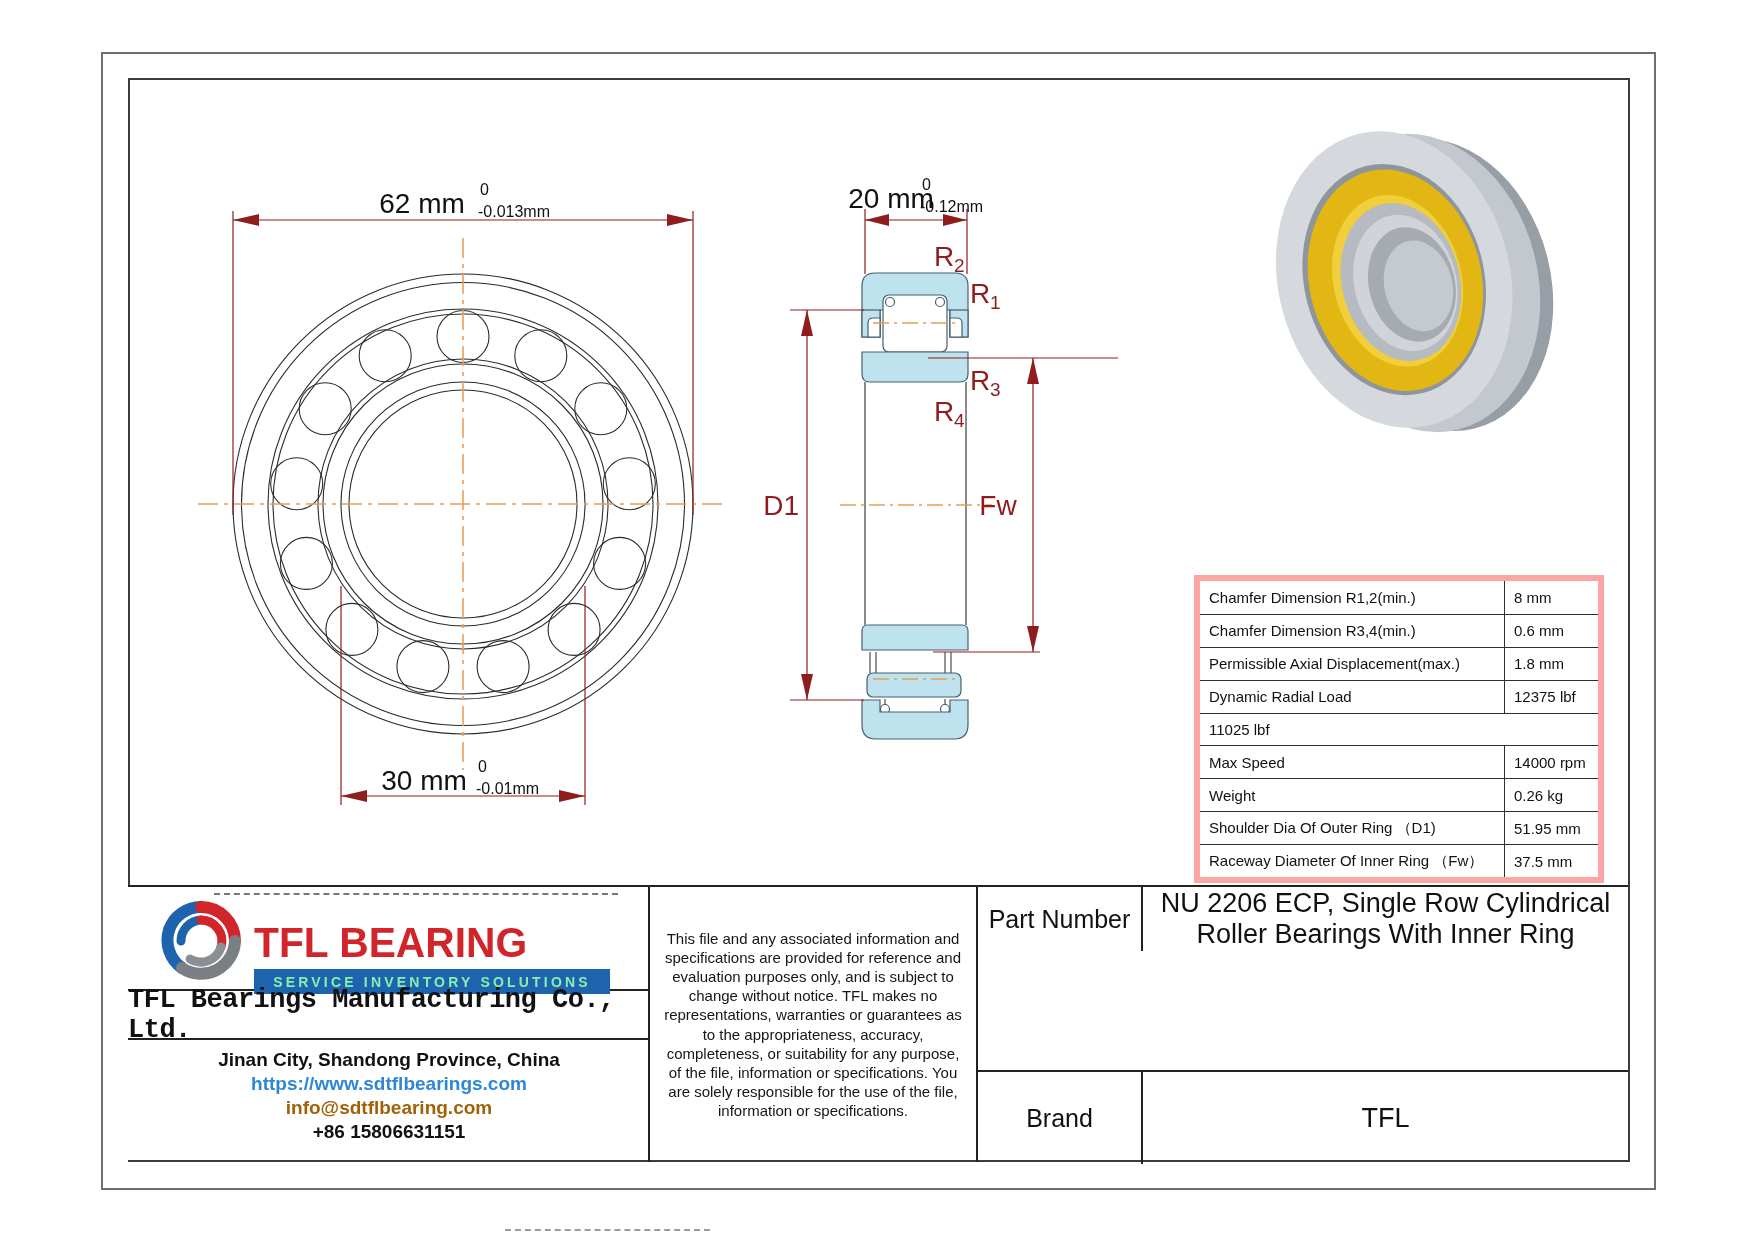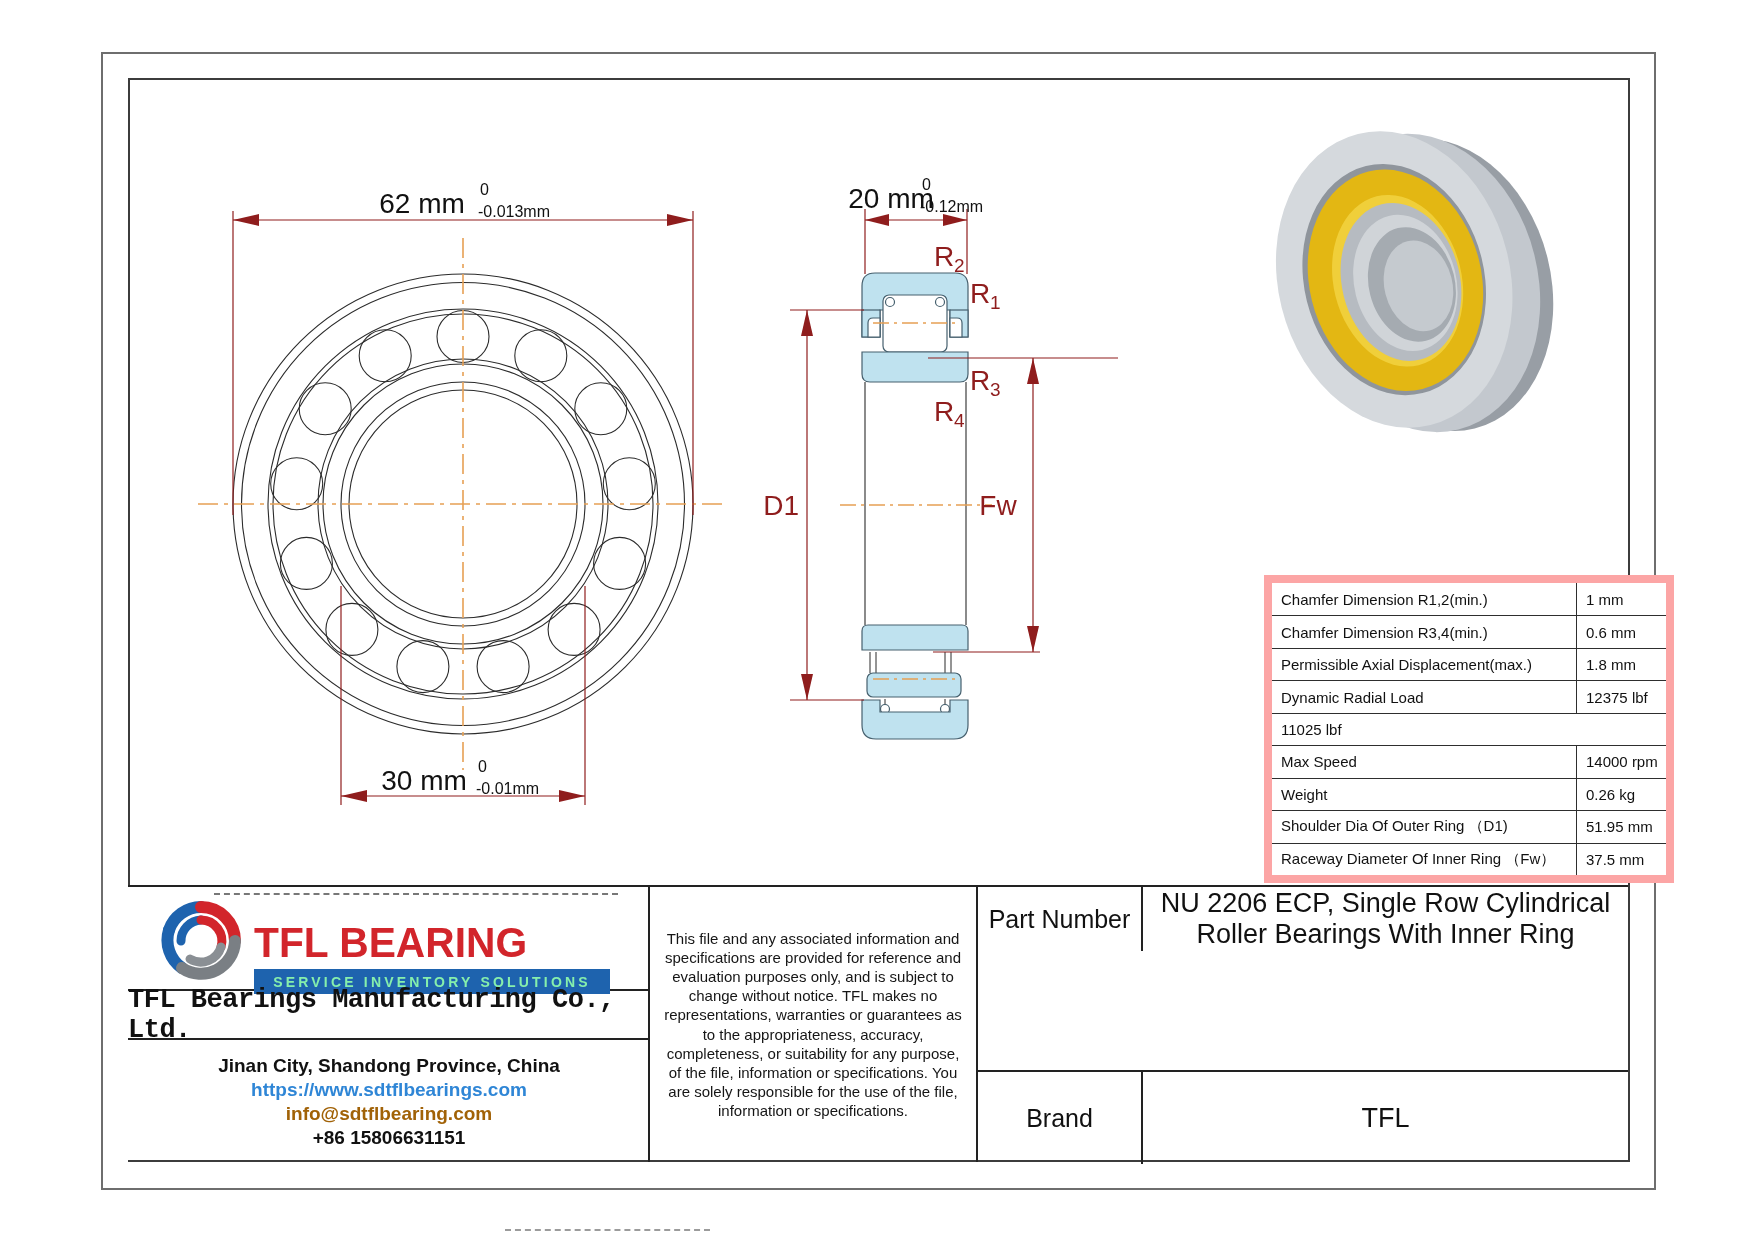--- a/index.html
+++ b/index.html
@@ -4,33 +4,33 @@
 <style>
   html,body{margin:0;padding:0;background:#fff;}
   body{width:1755px;height:1240px;position:relative;font-family:"Liberation Sans",sans-serif;color:#111;overflow:hidden;}
   .abs{position:absolute;}
   
   #outer-border{left:101px;top:52px;width:1551px;height:1134px;border:2px solid #6e6e6e;}
   #inner-border{left:128px;top:78px;width:1498px;height:1080px;border:2px solid #3c3c3c;}
   
   #drawing{left:128px;top:78px;}
   
-  #spec-table{left:1264px;top:575px;width:410px;height:308px;display:grid;grid-template-rows:repeat(9,1fr);border:8px solid #fca5a5;box-sizing:border-box;background:#fff;font-size:15px;}
+  #spec-table{left:1194px;top:575px;width:410px;height:308px;display:grid;grid-template-rows:repeat(9,1fr);border:6px solid #fca5a5;box-sizing:border-box;background:#fff;font-size:15px;}
   .spec-row{display:grid;grid-template-columns:305px 1fr;border-top:1.5px solid #2e2e2e;}
   .spec-row:first-child{border-top:none;}
   .spec-cell{display:flex;align-items:center;padding-left:9px;border-right:1.5px solid #2e2e2e;white-space:nowrap;overflow:hidden;}
   .spec-cell.value{border-right:none;}
   
   #title-block{left:128px;top:885px;width:1500px;height:275px;box-sizing:border-box;border-top:2.5px solid #222;background:#fff;}
   .cell{position:absolute;box-sizing:border-box;}
   #logo-cell{left:0;top:0;width:522px;height:275px;border-right:2px solid #222;}
   #logo-area{left:0;top:0;width:522px;height:104px;border-bottom:2px solid #222;}
   #company-row{left:0;top:104px;width:522px;height:49px;border-bottom:2px solid #222;display:flex;align-items:center;justify-content:center;}
   #company-row .txt{font-size:27px;font-weight:700;letter-spacing:-0.5px;font-family:Liberation Mono, monospace;}
-  #address-area{left:0;top:153px;width:522px;height:122px;text-align:center;padding-top:14px;}
+  #address-area{left:0;top:153px;width:522px;height:122px;text-align:center;padding-top:8px;}
   #address-area div{line-height:24px;}
   .addr-city{font-size:19px;font-weight:700;}
   .addr-link{font-size:19px;font-weight:700;}
   .addr-phone{font-size:19px;font-weight:700;}
   #disclaimer-cell{left:522px;top:0;width:328px;height:275px;border-right:2px solid #222;display:flex;align-items:center;justify-content:center;}
   #disclaimer-cell .txt{font-size:15px;line-height:1.28;text-align:center;width:306px;color:#151515;}
   #fields{left:850px;top:0;width:650px;height:275px;}
   .field-row{position:absolute;left:0;width:650px;display:grid;grid-template-columns:165px 1fr;}
   .field-row.r0{top:0;height:64px;}
   .field-row.r1{top:90px;height:93px;border-top:2px solid #222;}
@@ -213,21 +213,21 @@
     <ellipse cx="-8" cy="-1" rx="59" ry="80" fill="#b6bbc1"></ellipse>
     <ellipse cx="-4" cy="1" rx="51" ry="69" fill="#d0d4d8"></ellipse>
     <ellipse cx="2" cy="4" rx="43" ry="58" fill="#a5abb1"></ellipse>
     <ellipse cx="8" cy="7" rx="34" ry="46" fill="#c5cacf"></ellipse>
   </g>
 </svg>
 
 <div class="abs" id="spec-table">
   <div class="spec-row">
       <div class="spec-cell">Chamfer Dimension R1,2(min.)</div>
-      <div class="spec-cell value">1 mm</div>
+      <div class="spec-cell value">8 mm</div>
     </div>
   <div class="spec-row">
       <div class="spec-cell">Chamfer Dimension R3,4(min.)</div>
       <div class="spec-cell value">0.6 mm</div>
     </div>
   <div class="spec-row">
       <div class="spec-cell">Permissible Axial Displacement(max.)</div>
       <div class="spec-cell value">1.8 mm</div>
     </div>
   <div class="spec-row">

